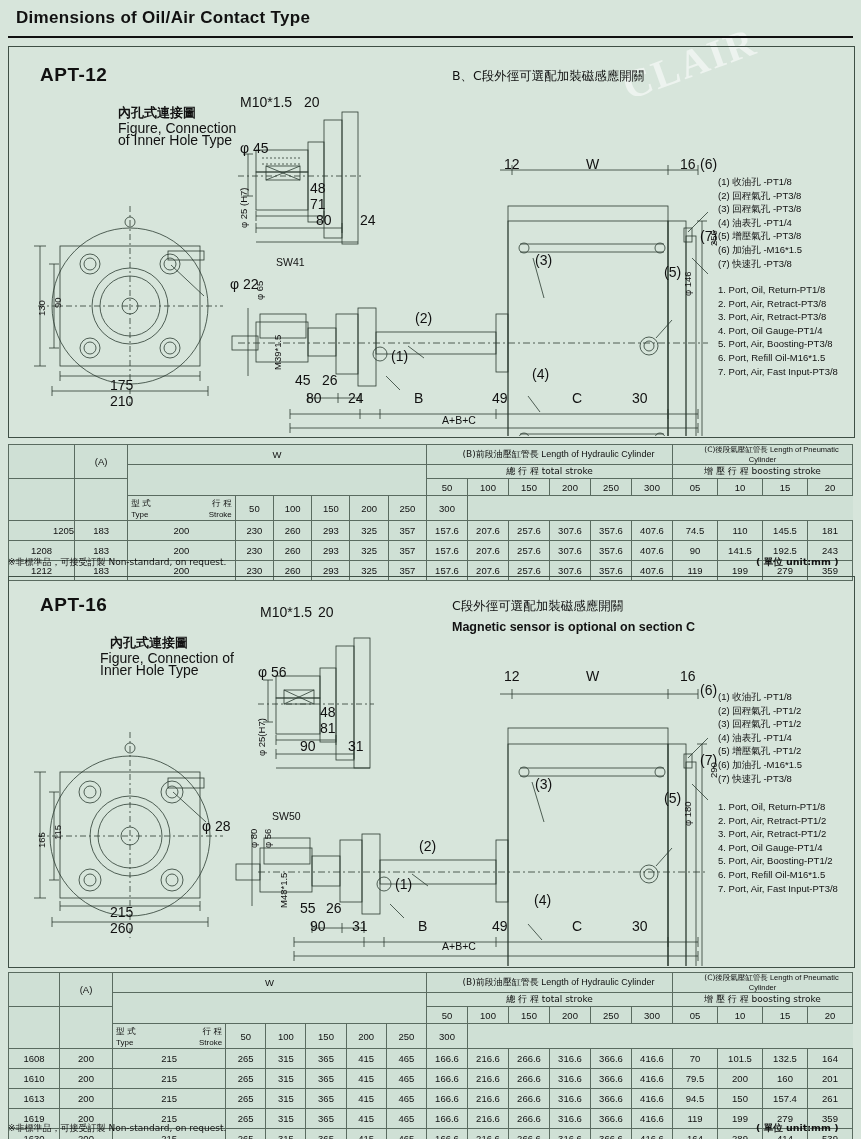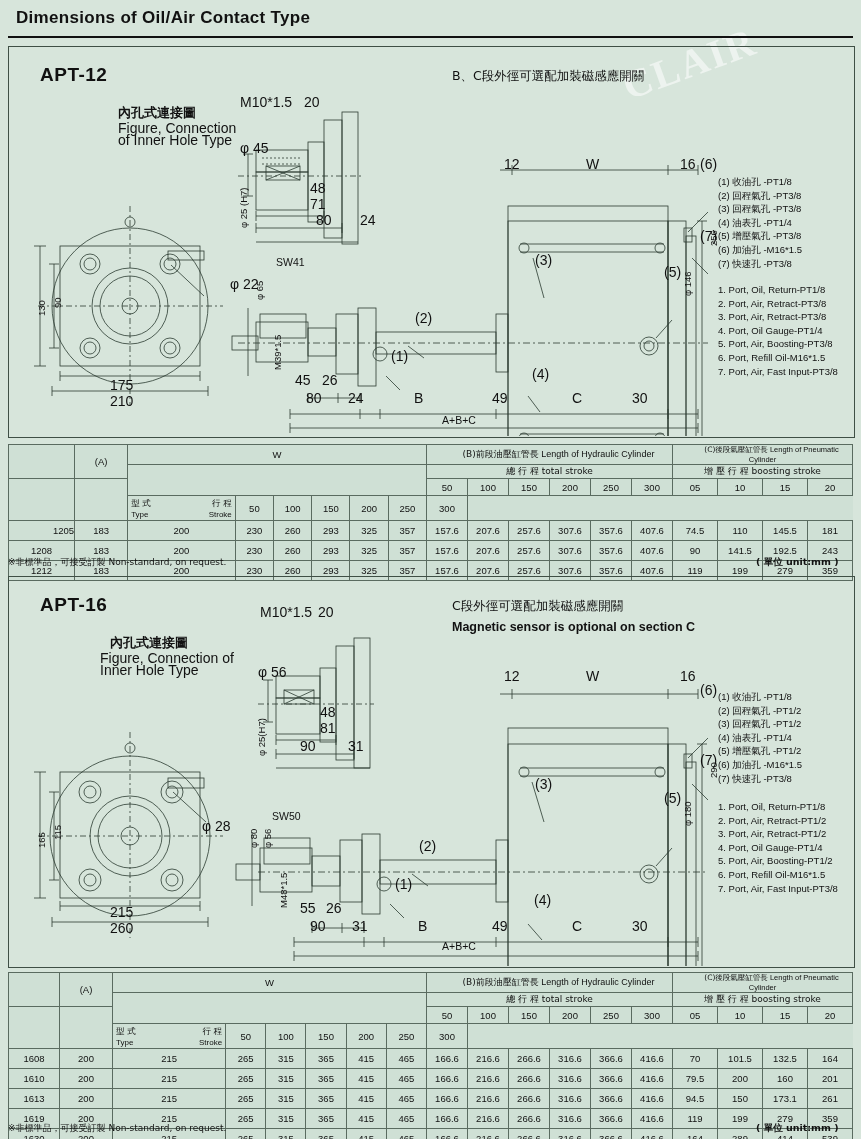--- a/index.html
+++ b/index.html
@@ -716,21 +716,21 @@
       <td>415</td>
       <td>465</td>
       <td>166.6</td>
       <td>216.6</td>
       <td>266.6</td>
       <td>316.6</td>
       <td>366.6</td>
       <td>416.6</td>
       <td>94.5</td>
       <td>150</td>
-      <td>173.1</td>
+      <td>157.4</td>
       <td>261</td>
     </tr>
     <tr>
       <td style="height:19px;">1619</td>
       <td>200</td>
       <td>215</td>
       <td>265</td>
       <td>315</td>
       <td>365</td>
       <td>415</td>

